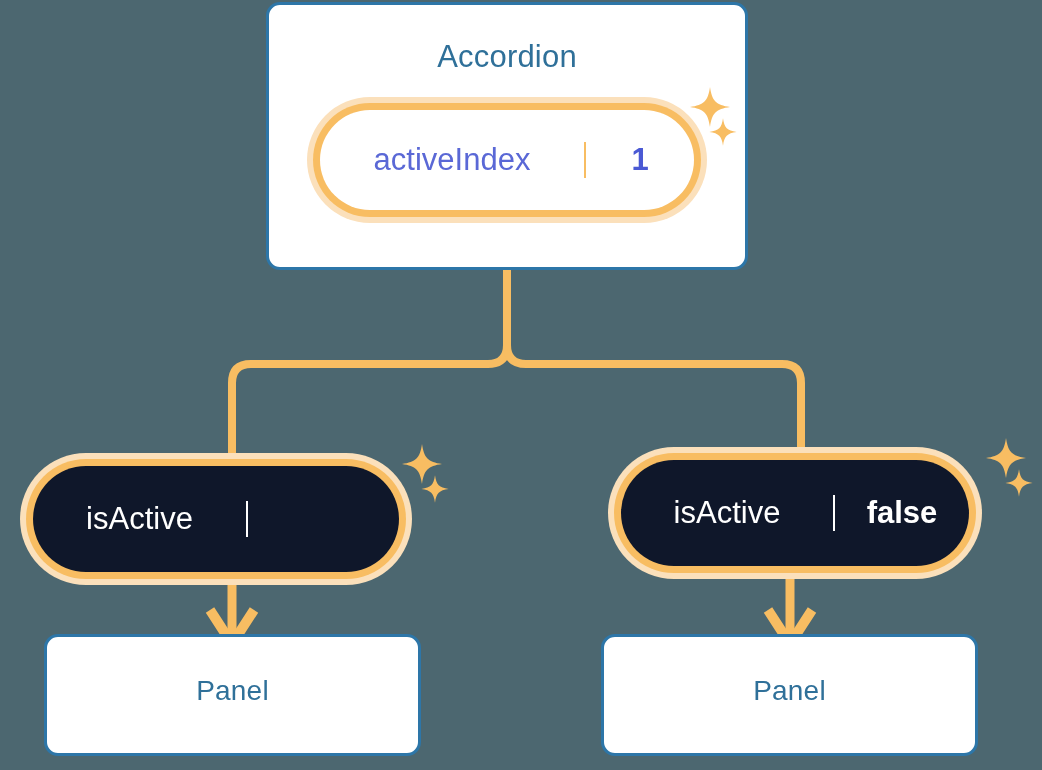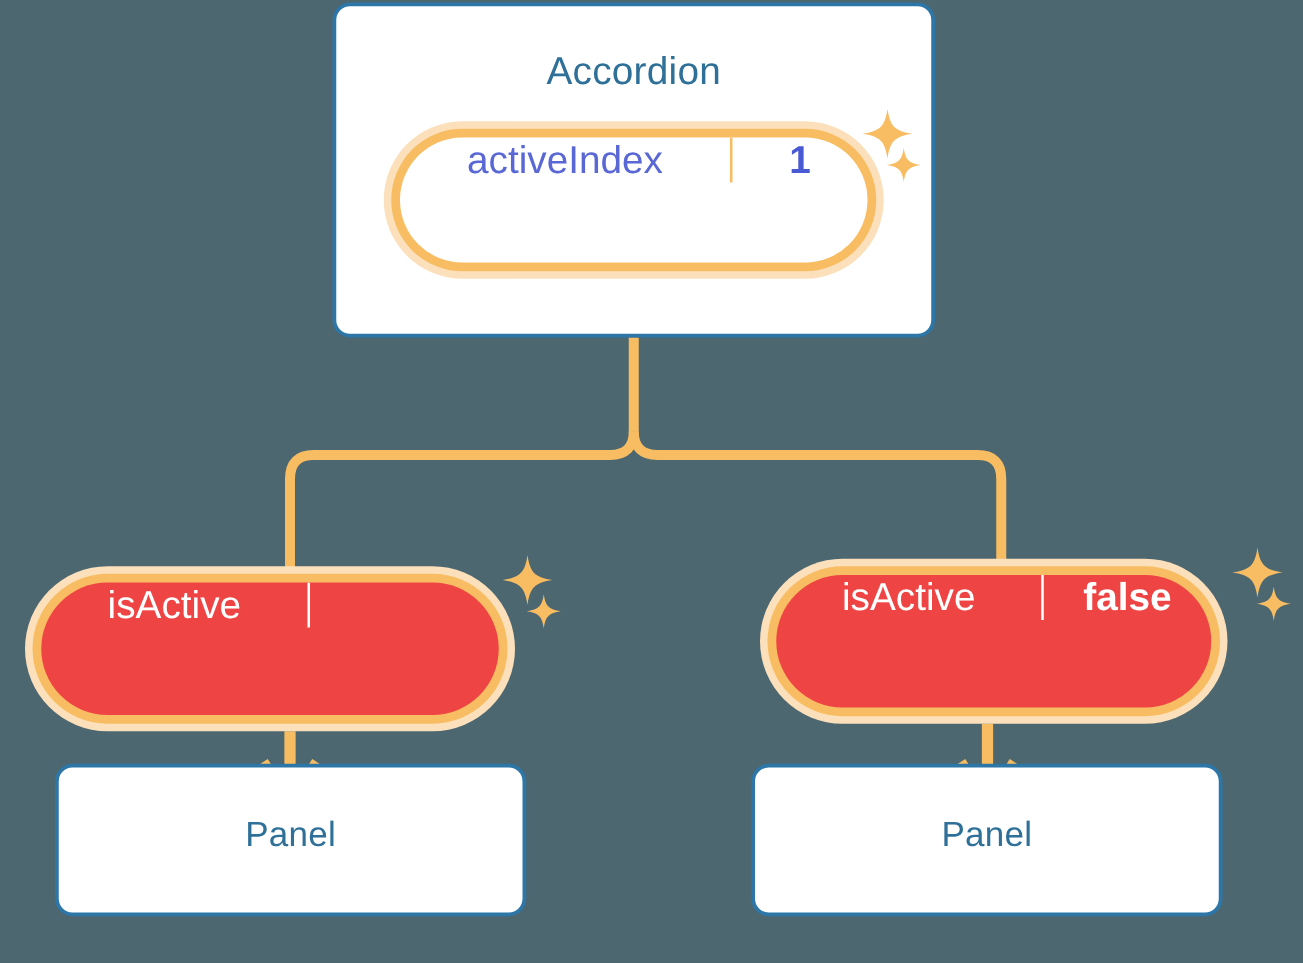--- a/index.html
+++ b/index.html
@@ -52,21 +52,21 @@
     width: 482px;
     height: 268px;
   }
   #accordion-card .card-title {
     margin-top: 34px;
   }
 
   .panel-card {
     width: 377px;
     height: 122px;
-    top: 611px;
+    top: 634px;
   }
   #panel-left  { left: 44px; }
   #panel-right { left: 601px; }
   .panel-card .card-title {
     margin-top: 38px;
     font-size: 28px;
   }
 
   
   .pill-wrap {
@@ -80,21 +80,21 @@
     border-radius: 999px;
     background: #f8bd62;           
     padding: 7px;
     height: 100%;
     box-sizing: border-box;
   }
   .pill-body {
     height: 100%;
     border-radius: 999px;
     display: flex;
-    align-items: flex-start;
+    align-items: center;
     box-sizing: border-box;
     overflow: hidden;
   }
   .pill-key, .pill-val {
     display: flex;
     align-items: center;
     justify-content: center;
     white-space: nowrap;
   }
 
@@ -119,21 +119,21 @@
     color: #4a59d4;
     font-size: 31px;
     font-weight: bold;
   }
 
   
   .pill-purple {
     height: 132px;
   }
   .pill-purple .pill-body {
-    background: #ef4444;
+    background: #0f172a;
   }
   .pill-purple .pill-key {
     color: #ffffff;
     font-size: 31px;
     border-right: 2px solid #ffffff;
   }
   .pill-purple .pill-val {
     color: #ffffff;
     font-size: 31px;
     font-weight: bold;

